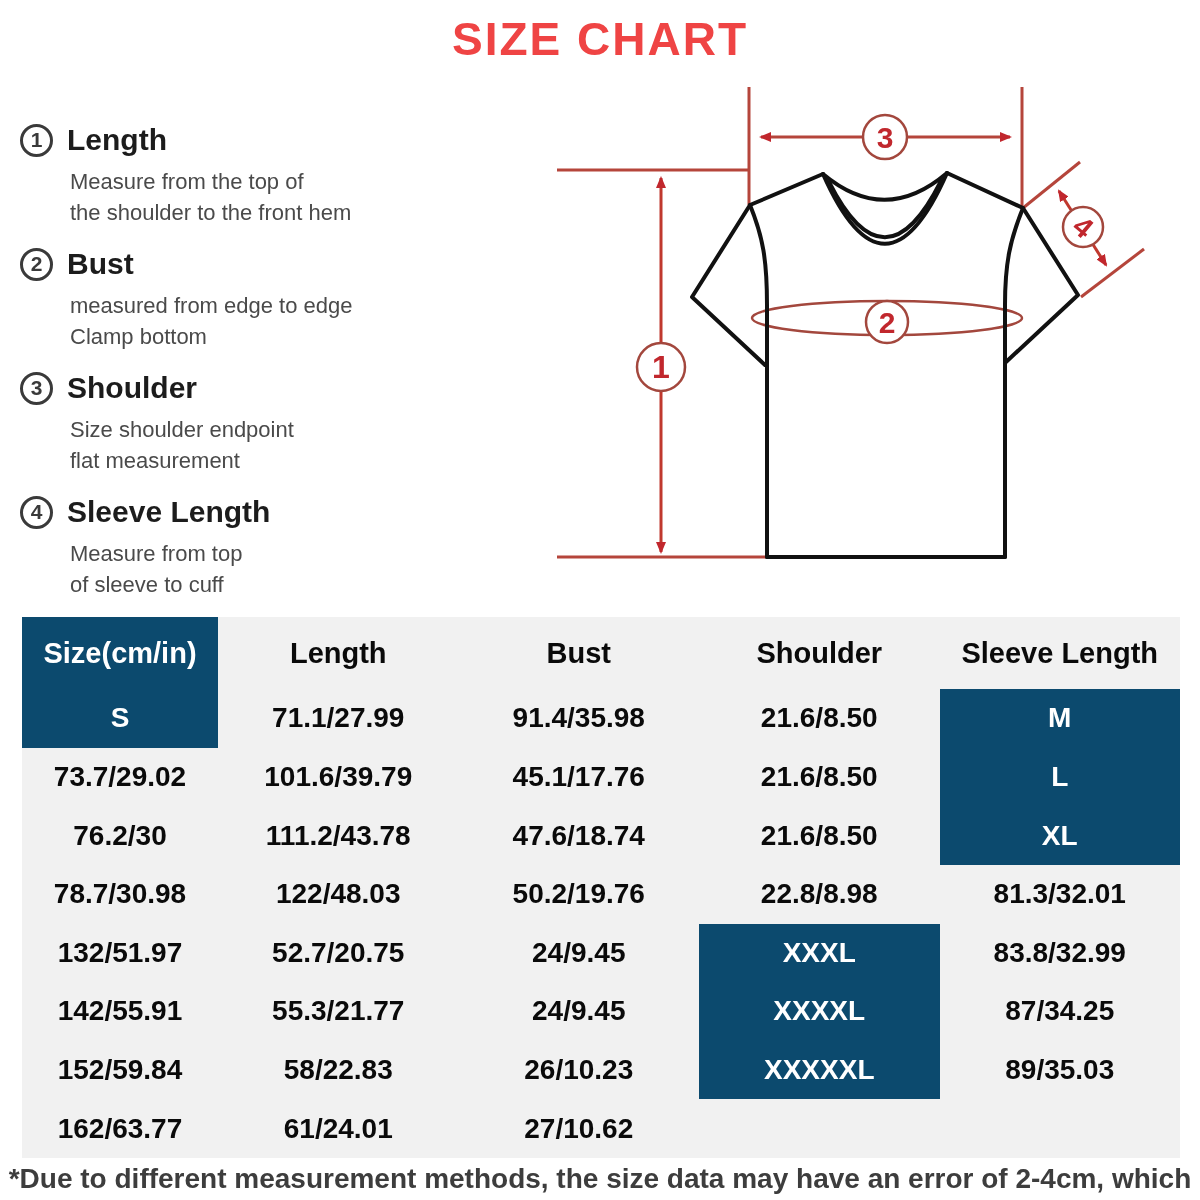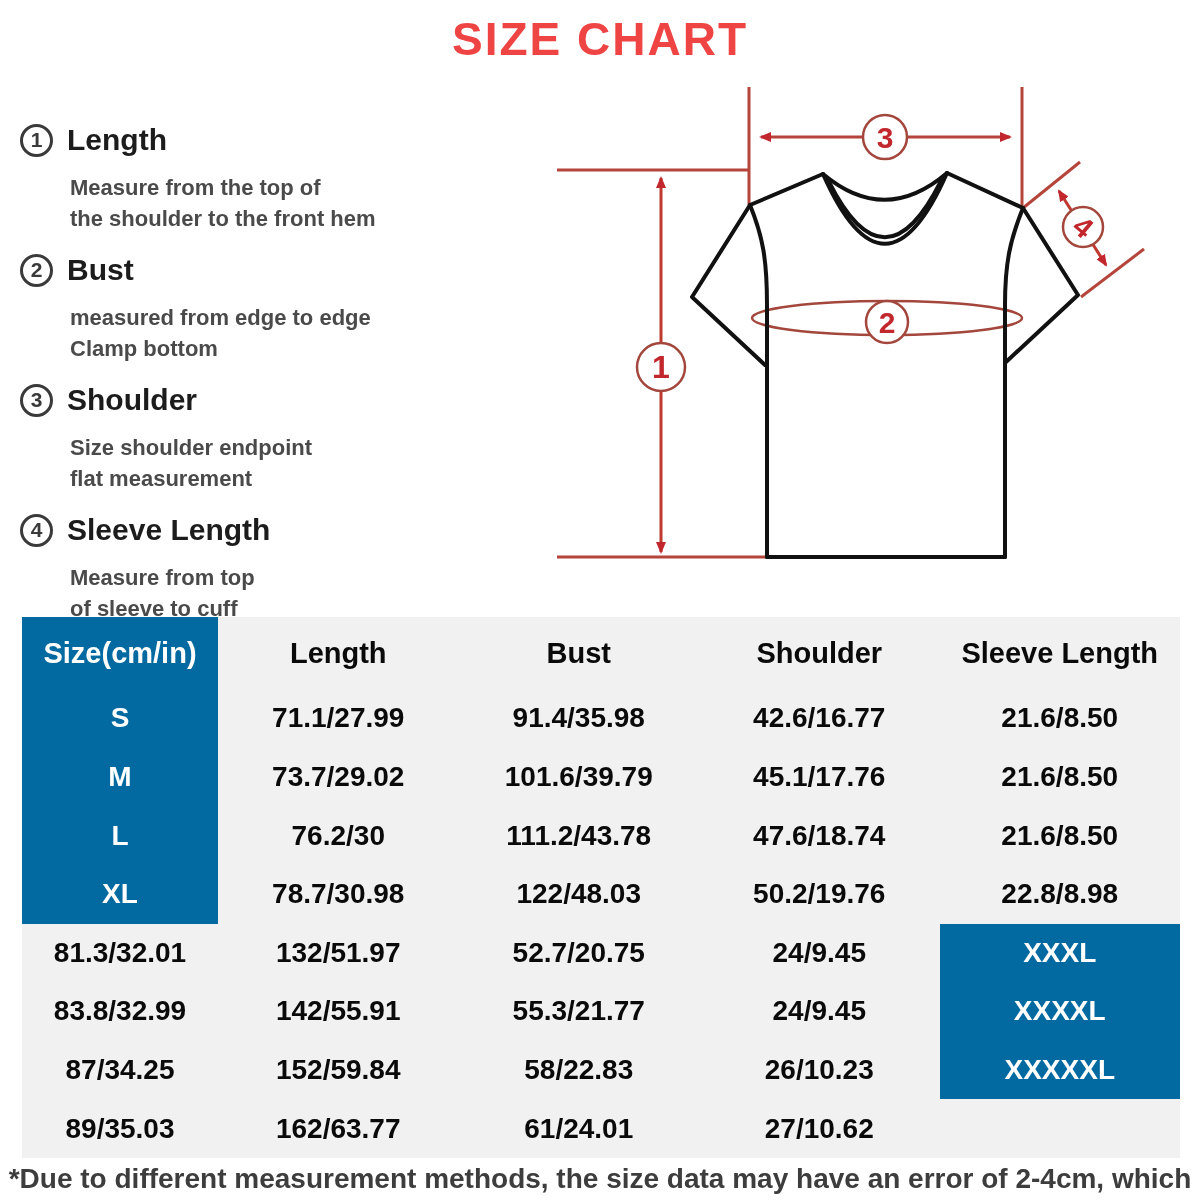--- a/index.html
+++ b/index.html
@@ -28,42 +28,42 @@
     width:33px;height:33px;border-radius:50%;
     border:3px solid #3a3a3a;color:#3a3a3a;
     display:flex;align-items:center;justify-content:center;
     font-size:21px;font-weight:bold;box-sizing:border-box;
     margin-right:14px;
   }
   .instr-title{
     font-size:30px;font-weight:bold;color:#1c1c1c;line-height:1;
   }
   .instr-desc{
-    margin:12px 0 0 50px;
-    font-size:22px;font-weight:bold;color:#4a4a4a;
+    margin:6px 0 0 50px;
+    font-size:22px;font-weight:normal;color:#4a4a4a;
     line-height:31px;
   }
   
   .diagram{position:absolute;left:540px;top:60px;}
   
   .size-table{
     position:absolute;left:22px;top:617px;
     width:1158px;height:541px;
     background:#f1f1f1;
     display:grid;
     grid-template-columns:196px repeat(4,1fr);
     grid-template-rows:72px repeat(8,1fr);
   }
   .cell{
     display:flex;align-items:center;justify-content:center;
     font-weight:bold;color:#0a0a0a;font-size:28px;
   }
   .cell.header{font-size:29px;}
   .cell.dark{
-    background:#0369a1;color:#ffffff;
+    background:#0c4a6e;color:#ffffff;
   }
   
   .footnote{
     position:absolute;left:0;top:1163px;width:100%;
     text-align:center;
     font-size:28px;font-weight:bold;color:#3d3d3d;
   }
 </style>
 </head>
 <body>
@@ -177,21 +177,20 @@
 
   <div class="size-table" id="size-table">
       <div class="cell header dark">Size(cm/in)</div>
       <div class="cell header">Length</div>
       <div class="cell header">Bust</div>
       <div class="cell header">Shoulder</div>
       <div class="cell header">Sleeve Length</div>
       <div class="cell dark">S</div>
       <div class="cell">71.1/27.99</div>
       <div class="cell">91.4/35.98</div>
-      <div class="cell">42.6/16.77</div>
       <div class="cell">21.6/8.50</div>
       <div class="cell dark">M</div>
       <div class="cell">73.7/29.02</div>
       <div class="cell">101.6/39.79</div>
       <div class="cell">45.1/17.76</div>
       <div class="cell">21.6/8.50</div>
       <div class="cell dark">L</div>
       <div class="cell">76.2/30</div>
       <div class="cell">111.2/43.78</div>
       <div class="cell">47.6/18.74</div>

